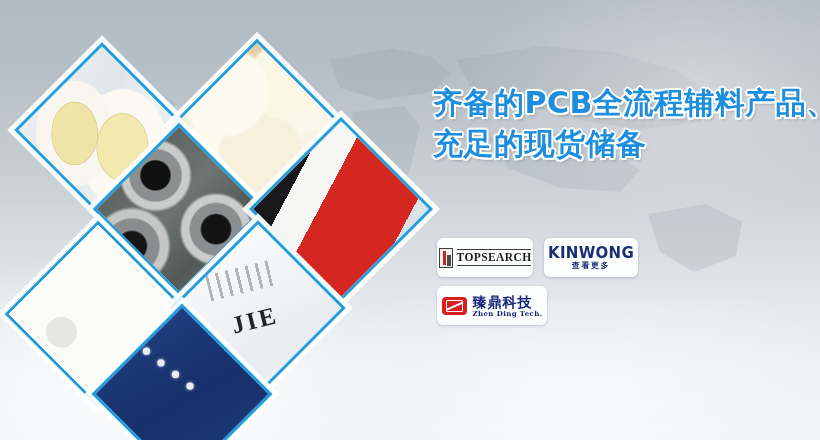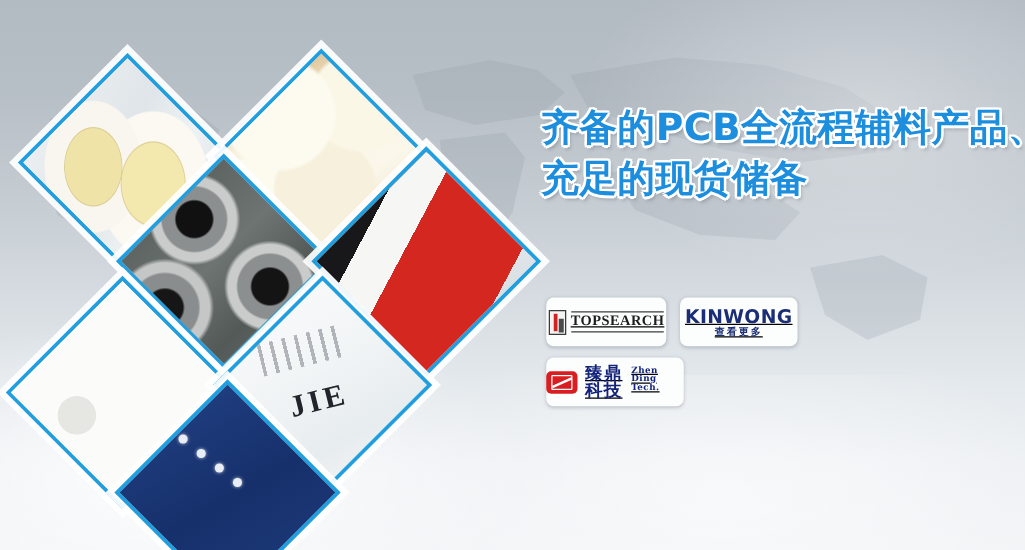--- a/index.html
+++ b/index.html
@@ -140,21 +140,21 @@
     letter-spacing:.2px;
   }
 
   
   .logos{position:absolute;left:9px;top:238px;width:380px;}
   .logo-row{display:flex;gap:11px;margin-bottom:9px;}
   .logo{
     background:#fcfdfd;border-radius:6px;
     box-shadow:0 1px 3px rgba(70,80,92,.28);
     display:flex;align-items:center;justify-content:center;
-    height:39px;box-sizing:border-box;text-decoration:underline;
+    height:39px;box-sizing:border-box;
   }
   .logo-topsearch{width:96px;gap:4px;}
   .logo-kinwong{width:94px;flex-direction:column;gap:1px;text-align:center;}
   .logo-champion{width:106px;gap:5px;}
   .logo-zhending{width:110px;gap:6px;}
 
   .ts-mark{
     width:14px;height:20px;border:1.3px solid #3a3a3a;background:#f3f3f1;
     position:relative;box-sizing:border-box;flex:0 0 auto;
   }
@@ -192,21 +192,21 @@
     width:25px;height:18px;border-radius:4px;background:#d81e21;position:relative;flex:0 0 auto;
   }
   .zd-mark:before{
     content:"";position:absolute;left:4px;top:3px;right:4px;bottom:3px;
     border:1.6px solid #ffffff;border-radius:1px;
   }
   .zd-mark:after{
     content:"";position:absolute;left:4px;top:50%;right:4px;height:1.6px;background:#fff;
     transform:translateY(-50%) rotate(-24deg);
   }
-  .zd-txt{display:flex;flex-direction:row;gap:1px;align-items:flex-start;}
+  .zd-txt{display:flex;flex-direction:column;gap:1px;align-items:flex-start;}
   .zd-cn{font:bold 14px/1 "DejaVu Sans",sans-serif;color:#14237a;letter-spacing:1px;}
   .zd-en{font:bold 7px/1 "DejaVu Serif",serif;color:#14237a;letter-spacing:.4px;}
 
   .more{
     position:absolute;right:22px;top:308px;
     font:500 17px/1 "DejaVu Sans",sans-serif;color:#7d858d;
     text-shadow:0 1px 0 rgba(255,255,255,.9);
     letter-spacing:1px;cursor:pointer;
   }
 </style>

